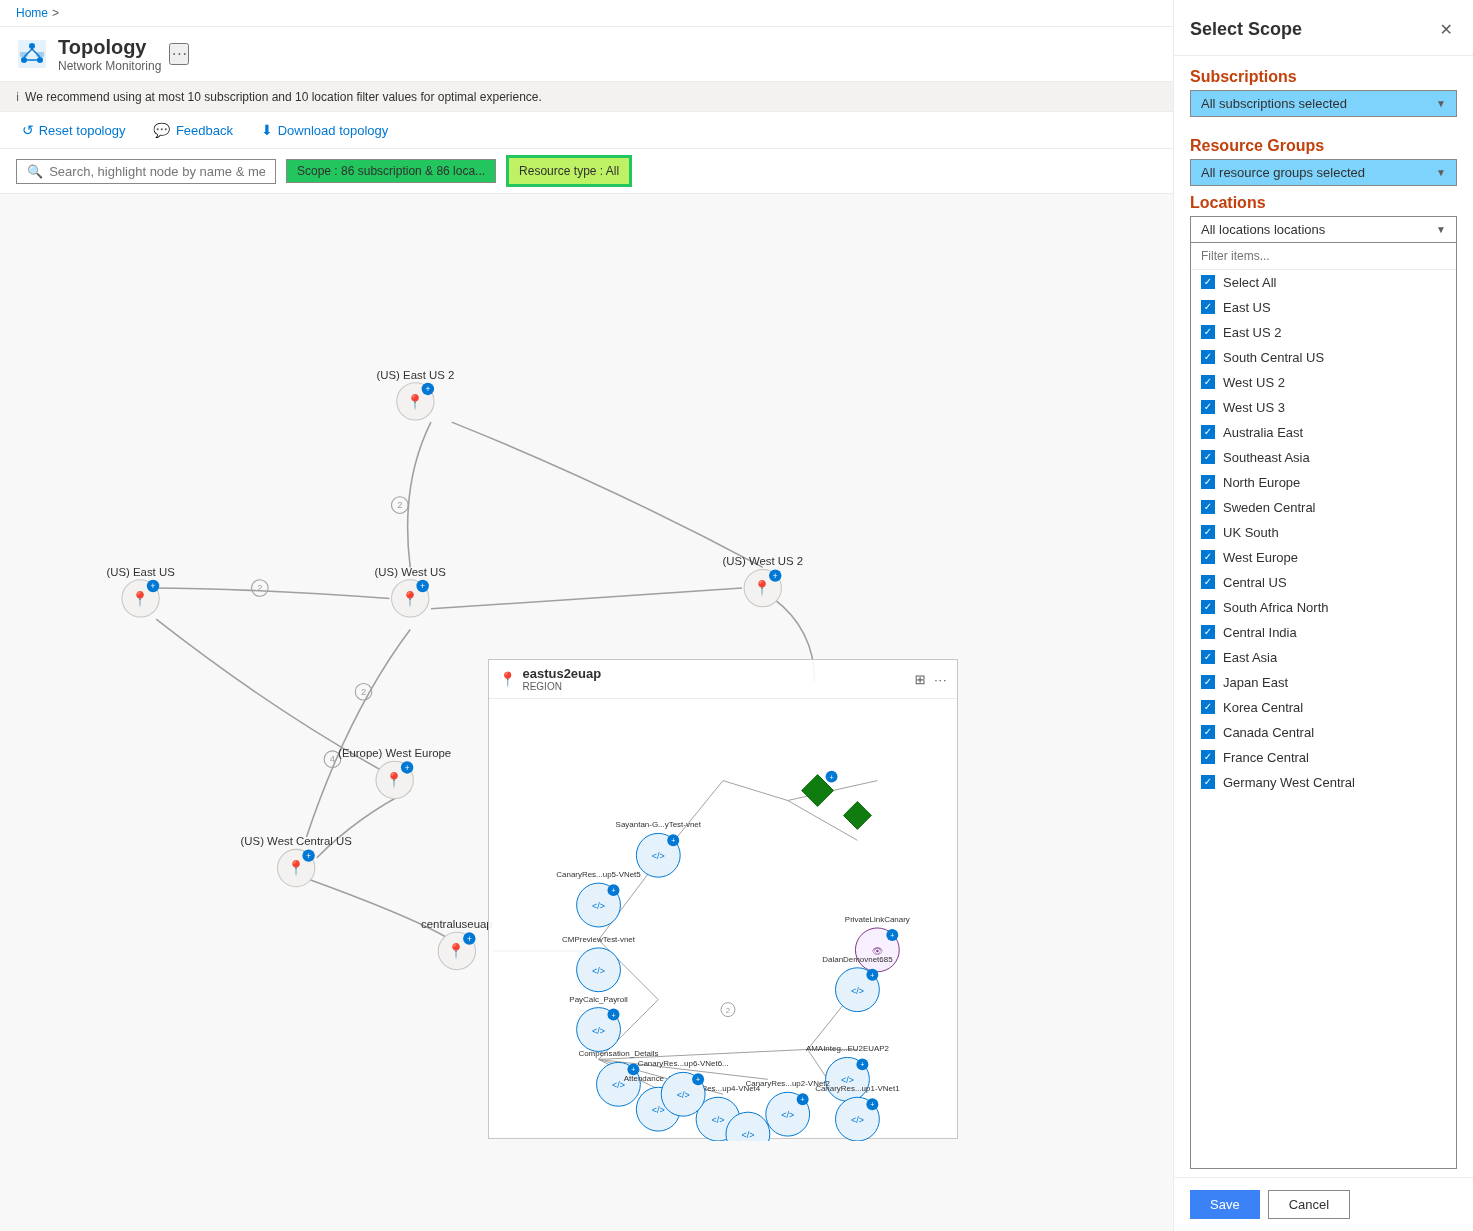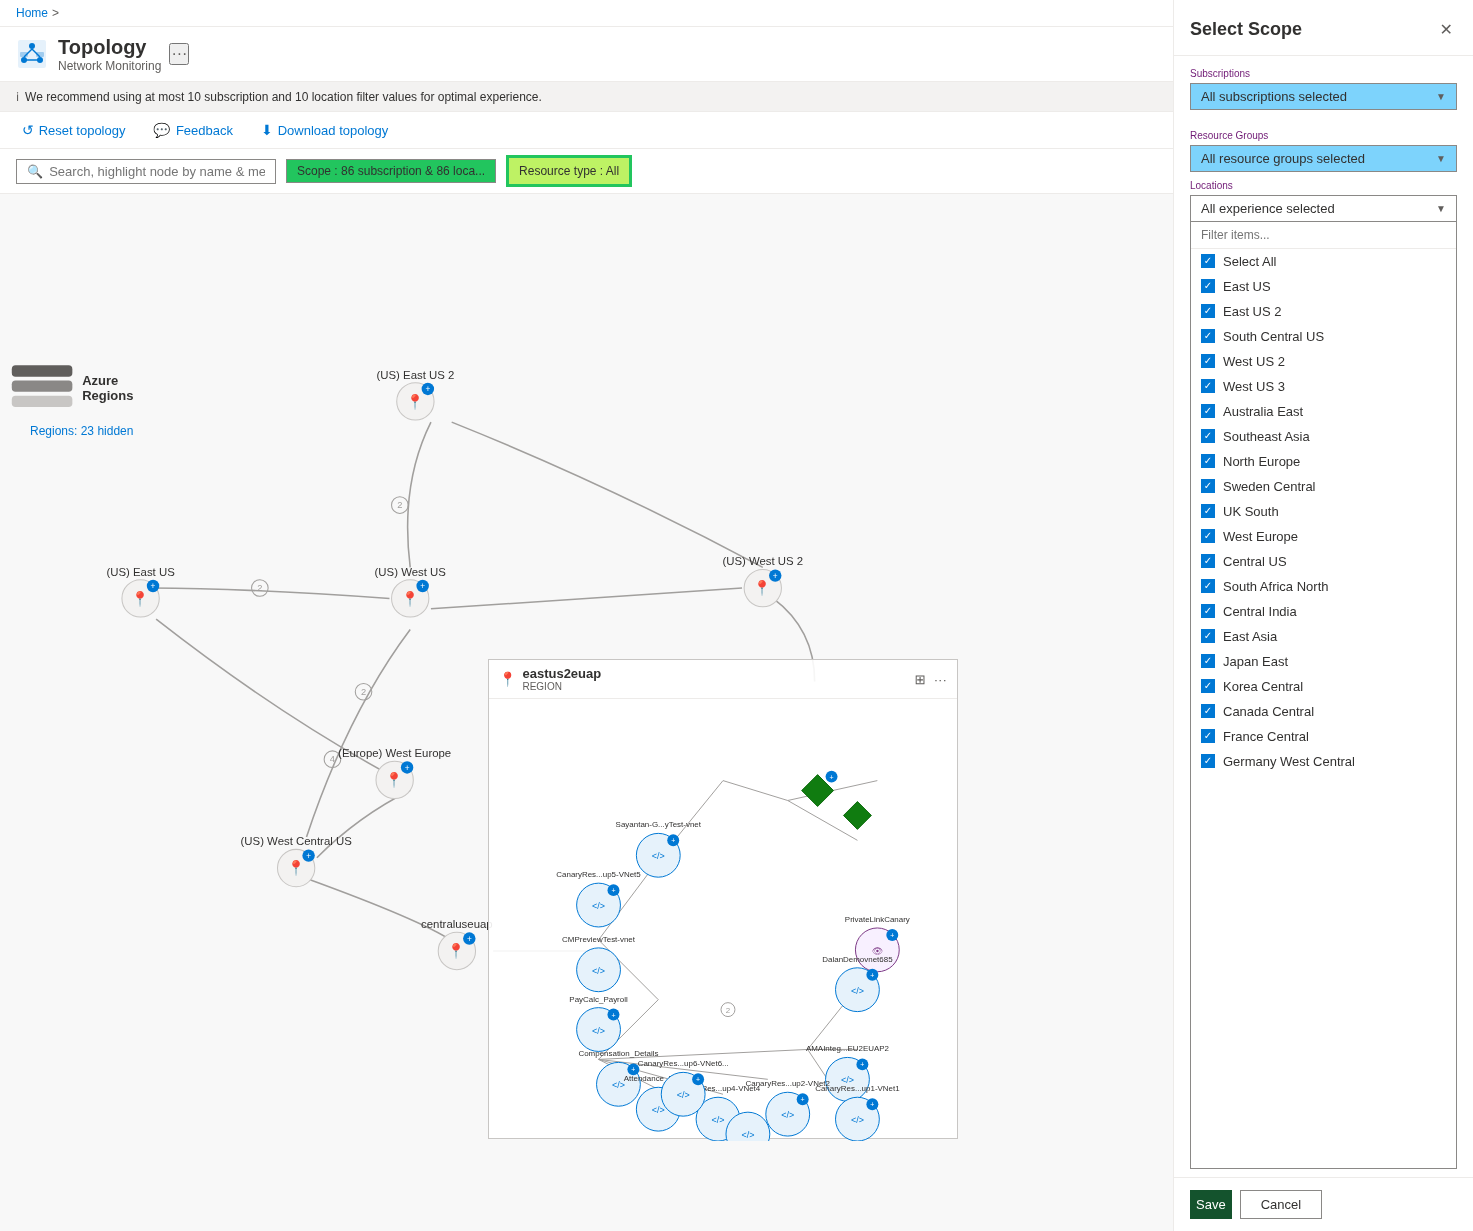--- a/index.html
+++ b/index.html
@@ -39,21 +39,21 @@
     .canvas svg { width: 100%; height: 100%; }
 
     
     .sidebar { width: 300px; background: #fff; border-left: 1px solid #edebe9; display: flex; flex-direction: column; position: relative; flex-shrink: 0; }
     .sidebar-header { display: flex; align-items: center; justify-content: space-between; padding: 16px 16px 12px 16px; border-bottom: 1px solid #edebe9; }
     .sidebar-title { font-size: 18px; font-weight: 600; color: #323130; }
     .sidebar-close { background: none; border: none; cursor: pointer; font-size: 16px; color: #605e5c; padding: 4px; }
 
     
     .form-section { padding: 12px 16px 8px 16px; }
-    .form-label { font-size: 10px; color: #701a75; margin-bottom: 4px; font-weight: 400; }
+    .form-label { font-size: 16px; color: #c2410c; margin-bottom: 4px; font-weight: 700; }
     .dropdown { display: flex; align-items: center; justify-content: space-between; border: 1px solid #8a8886; padding: 5px 10px; cursor: pointer; background: #7dd3fc; width: 100%; }
     .dropdown-text { font-size: 13px; color: #323130; }
     .dropdown-arrow { color: #605e5c; font-size: 10px; }
 
     
     .locations-section { padding: 0 16px 8px 16px; flex: 1; display: flex; flex-direction: column; overflow: hidden; }
     .locations-dropdown-header { display: flex; align-items: center; justify-content: space-between; border: 1px solid #8a8886; padding: 5px 10px; cursor: pointer; background: #fff; width: 100%; }
     .locations-list-container { border: 1px solid #8a8886; border-top: none; background: #fff; flex: 1; overflow: hidden; display: flex; flex-direction: column; }
     .filter-input { padding: 6px 10px; border: none; border-bottom: 1px solid #edebe9; outline: none; font-size: 12px; color: #323130; width: 100%; }
     .locations-list { overflow-y: auto; flex: 1; max-height: 520px; }
@@ -62,21 +62,21 @@
     .checkbox::after { content: '✓'; color: #fff; font-size: 10px; line-height: 1; }
     .location-name { font-size: 13px; color: #323130; }
 
     
     .locations-list::-webkit-scrollbar { width: 8px; }
     .locations-list::-webkit-scrollbar-track { background: #f3f2f1; }
     .locations-list::-webkit-scrollbar-thumb { background: #c8c6c4; }
 
     
     .sidebar-footer { padding: 12px 16px; border-top: 1px solid #edebe9; display: flex; gap: 8px; justify-content: flex-start; margin-top: auto; }
-    .btn-save { background: #14532d; color: #fff; border: none; padding: 6px 6px; font-size: 13px; cursor: pointer; font-weight: 500; }
+    .btn-save { background: #3b82f6; color: #fff; border: none; padding: 6px 20px; font-size: 13px; cursor: pointer; font-weight: 500; }
     .btn-cancel { background: #fff; color: #323130; border: 1px solid #8a8886; padding: 6px 20px; font-size: 13px; cursor: pointer; }
 
     
     .region-box { position: absolute; left: 488px; top: 465px; width: 470px; height: 480px; border: 1px solid #c8c6c4; background: rgba(255,255,255,0.9); }
     .region-header { display: flex; align-items: center; padding: 6px 10px; border-bottom: 1px solid #edebe9; gap: 6px; }
     .region-pin { color: #7c3885; font-size: 14px; }
     .region-name { font-size: 13px; font-weight: 600; color: #323130; }
     .region-label { font-size: 10px; color: #605e5c; }
     .region-actions { margin-left: auto; display: flex; gap: 8px; }
     .region-canvas { width: 100%; height: calc(100% - 36px); position: relative; }
@@ -140,31 +140,20 @@
     <div class="search-box">
       <span style="color:#605e5c;margin-right:6px;font-size:13px;">🔍</span>
       <input type="text" placeholder="Search, highlight node by name &amp; metadata" style="">
     </div>
     <div class="scope-badge">Scope : 86 subscription &amp; 86 loca...</div>
     <div class="resource-badge">Resource type : All</div>
   </div>
 
   <div class="canvas">
 
-    <div class="azure-regions-label">
-      <div class="azure-regions-title">
-        <svg width="18" height="18" viewBox="0 0 18 18">
-          <rect x="1" y="7" width="16" height="3" rx="1" fill="#8a8886"></rect>
-          <rect x="1" y="3" width="16" height="3" rx="1" fill="#605e5c"></rect>
-          <rect x="1" y="11" width="16" height="3" rx="1" fill="#c8c6c4"></rect>
-        </svg>
-        <span>Azure Regions</span>
-      </div>
-      <div class="azure-regions-subtitle">Regions: 23 hidden</div>
-    </div>
 
     <svg viewBox="0 0 960 1000" style="position:absolute;top:0;left:0;width:100%;height:100%;">
 
       <g stroke="#a19f9d" stroke-width="1.5" fill="none">
 
         <path d="M 330 220 Q 300 280 310 360"></path>
 
         <path d="M 350 220 Q 500 280 650 360"></path>
 
         <path d="M 60 380 Q 150 380 290 390"></path>
@@ -432,21 +421,21 @@
     <div class="form-label">Resource Groups</div>
     <button class="dropdown">
       <span class="dropdown-text">All resource groups selected</span>
       <span class="dropdown-arrow">▼</span>
     </button>
   </div>
 
   <div class="locations-section">
     <div class="form-label">Locations</div>
     <button class="locations-dropdown-header">
-      <span class="dropdown-text">All experience selected</span>
+      <span class="dropdown-text">All locations locations</span>
       <span class="dropdown-arrow">▼</span>
     </button>
     <div class="locations-list-container">
       <input type="text" class="filter-input" placeholder="Filter items..." style="">
       <div class="locations-list" id="locations-list">
 
       <div class="location-item">
             <div class="checkbox"></div>
             <span class="location-name">Select All</span>
           </div>

